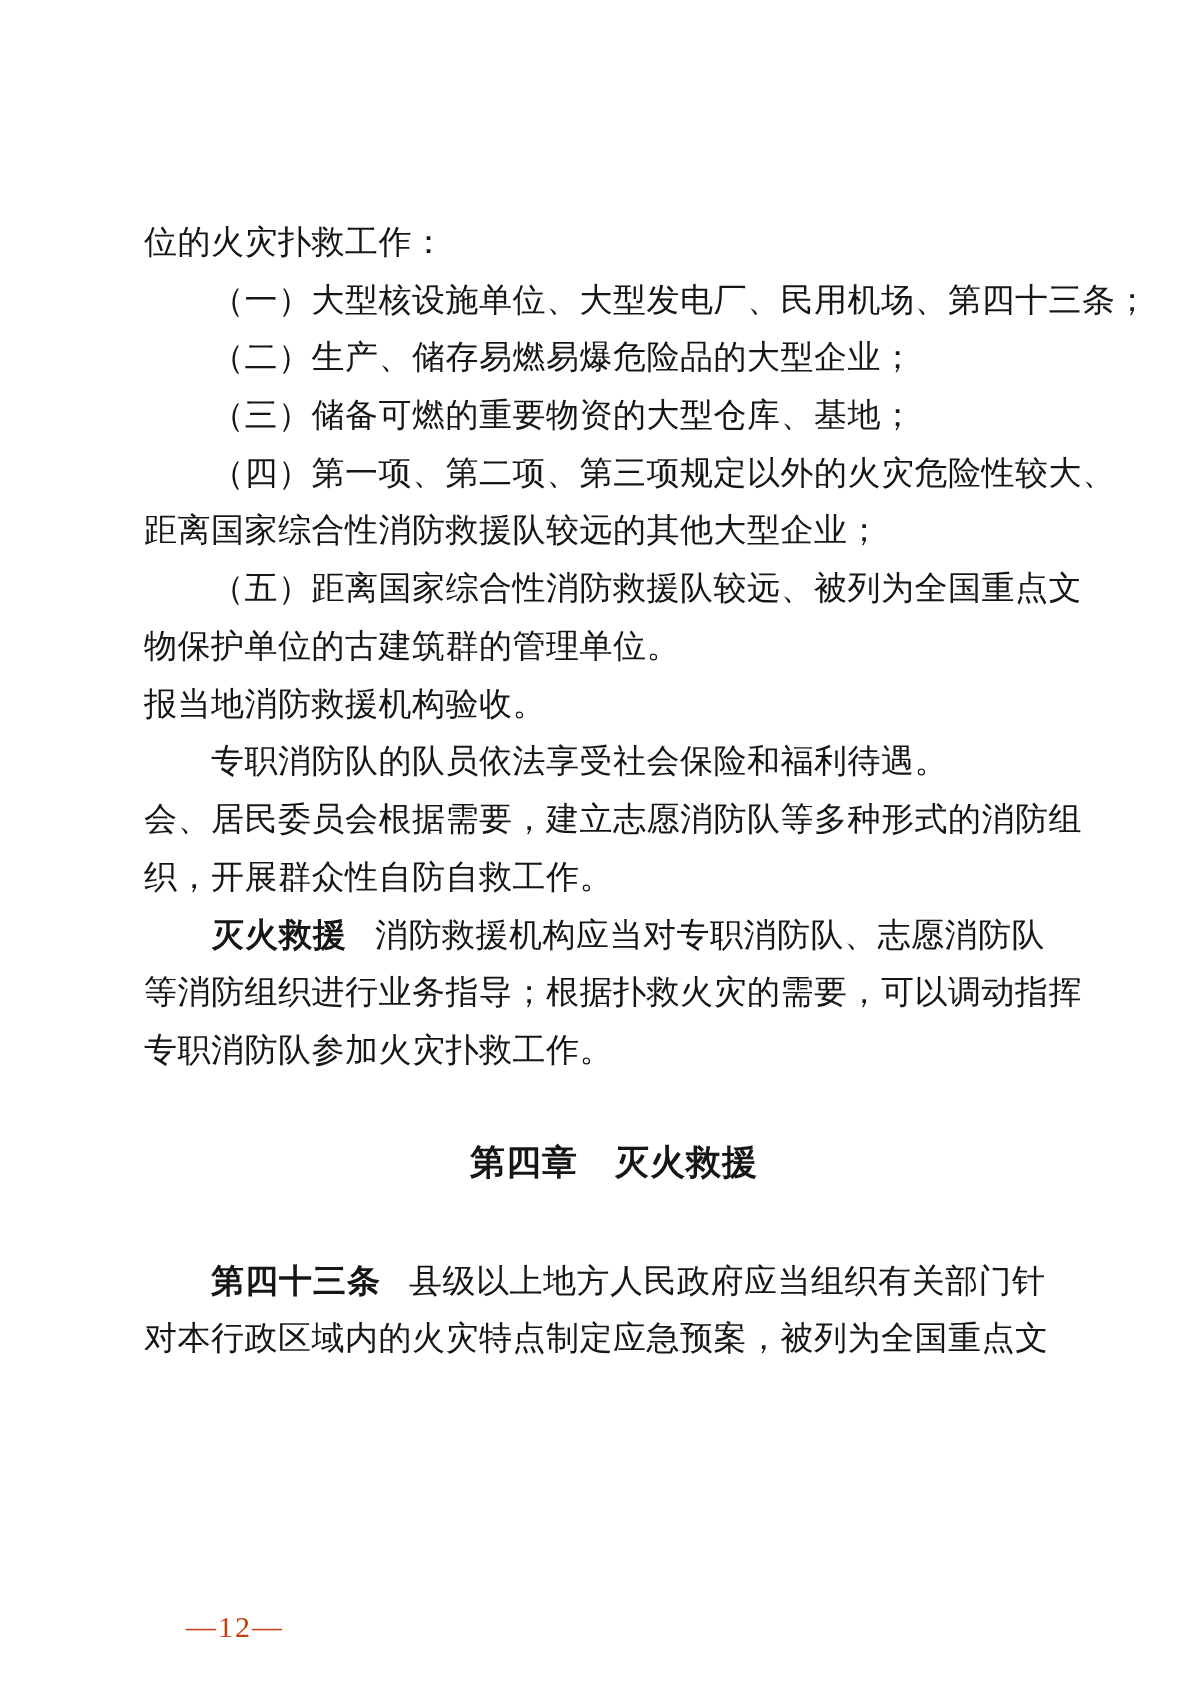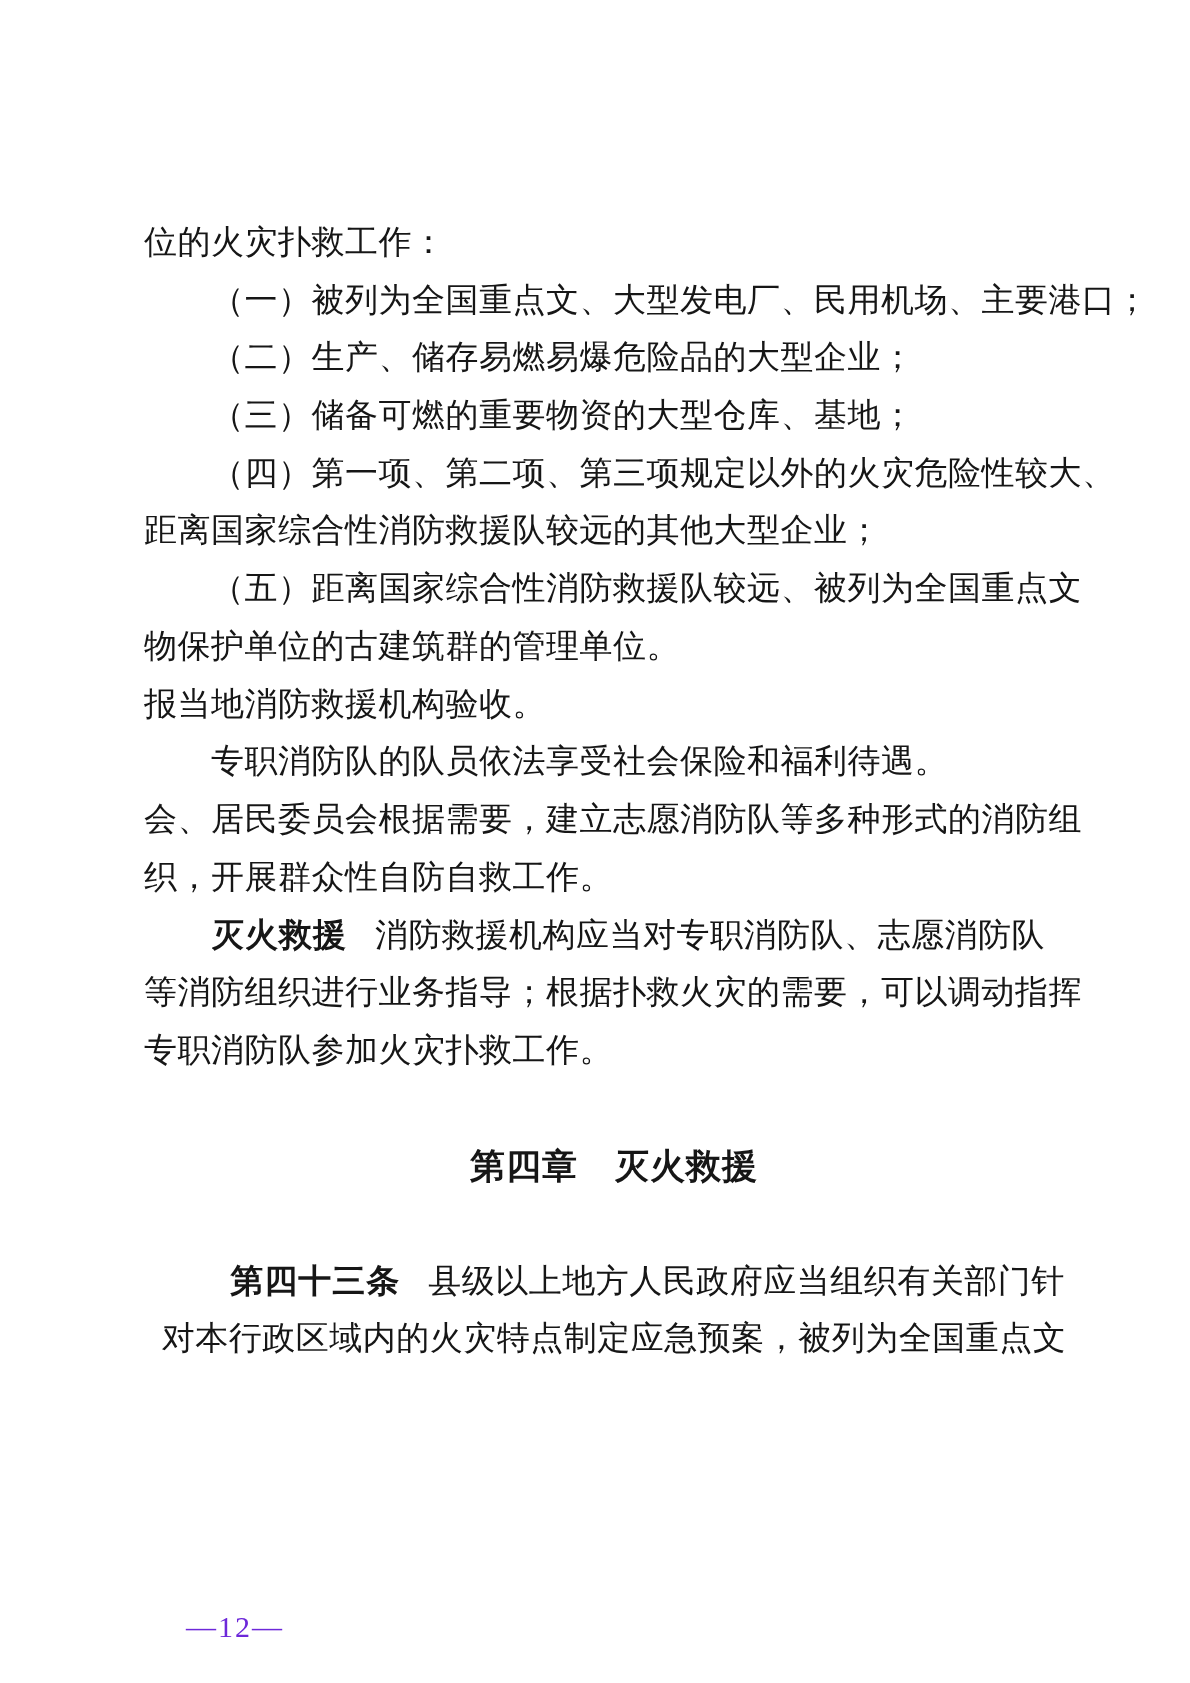--- a/index.html
+++ b/index.html
@@ -44,52 +44,51 @@
   }
   .art:empty {
     display: none;
     margin: 0;
   }
   .chapter-heading {
     margin-top: 57.7px;
     height: 57.7px;
     line-height: 57.7px;
     text-align: center;
-    font-family: Liberation Sans, sans-serif;
+    font-family: Liberation Mono, monospace;
     font-weight: bold;
     font-size: 35px;
     letter-spacing: 1px;
   }
   .chapter-heading .chapter-title {
     margin-left: 36px;
   }
   .section-43 {
     margin-top: 57.7px;
-    text-align: center;
   }
   .page-number {
     position: absolute;
     left: 186px;
     top: 1598px;
     font-size: 30px;
     line-height: 57.7px;
     font-family: "Liberation Serif", serif;
-    color: #6d28d9;
+    color: #c2410c;
     letter-spacing: 2px;
   }
 </style>
 </head>
 <body>
 
 <div class="page">
 
   <div class="text-block">
 
     <p class="line"><span>位的火灾扑救工作：</span></p>
-    <p class="line indent"><span>（一）被列为全国重点文、大型发电厂、民用机场、主要港口；</span></p>
+    <p class="line indent"><span>（一）大型核设施单位、大型发电厂、民用机场、第四十三条；</span></p>
     <p class="line indent"><span>（二）生产、储存易燃易爆危险品的大型企业；</span></p>
     <p class="line indent"><span>（三）储备可燃的重要物资的大型仓库、基地；</span></p>
     <p class="line indent"><span>（四）第一项、第二项、第三项规定以外的火灾危险性较大、</span></p>
     <p class="line"><span>距离国家综合性消防救援队较远的其他大型企业；</span></p>
     <p class="line indent"><span>（五）距离国家综合性消防救援队较远、被列为全国重点文</span></p>
     <p class="line"><span>物保护单位的古建筑群的管理单位。</span></p>
     <p class="line"><span>报当地消防救援机构验收。</span></p>
     <p class="line indent"><span>专职消防队的队员依法享受社会保险和福利待遇。</span></p>
     <p class="line"><span>会、居民委员会根据需要，建立志愿消防队等多种形式的消防组</span></p>
     <p class="line"><span>织，开展群众性自防自救工作。</span></p>

